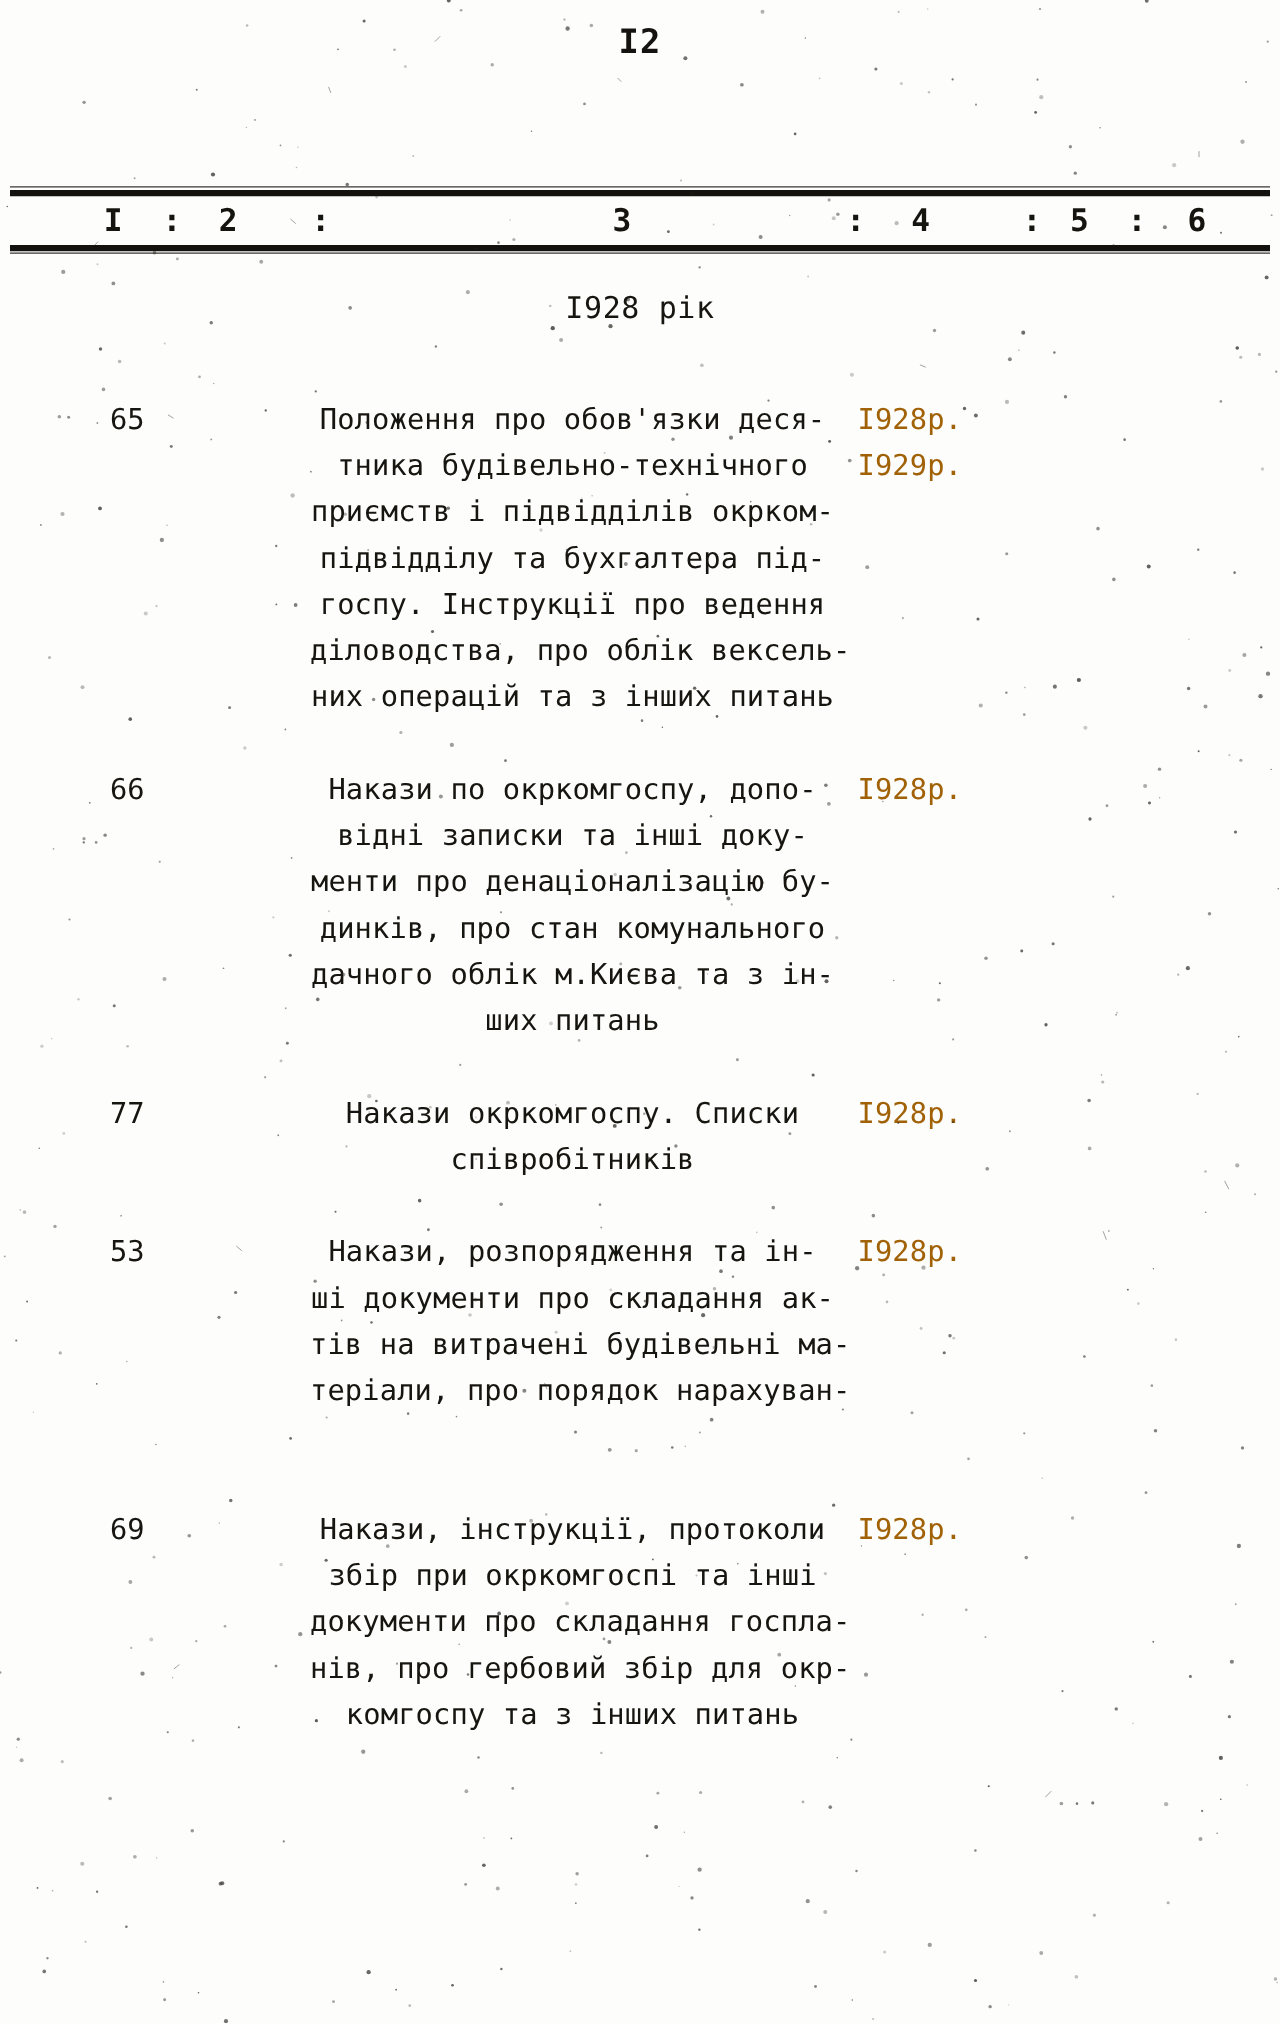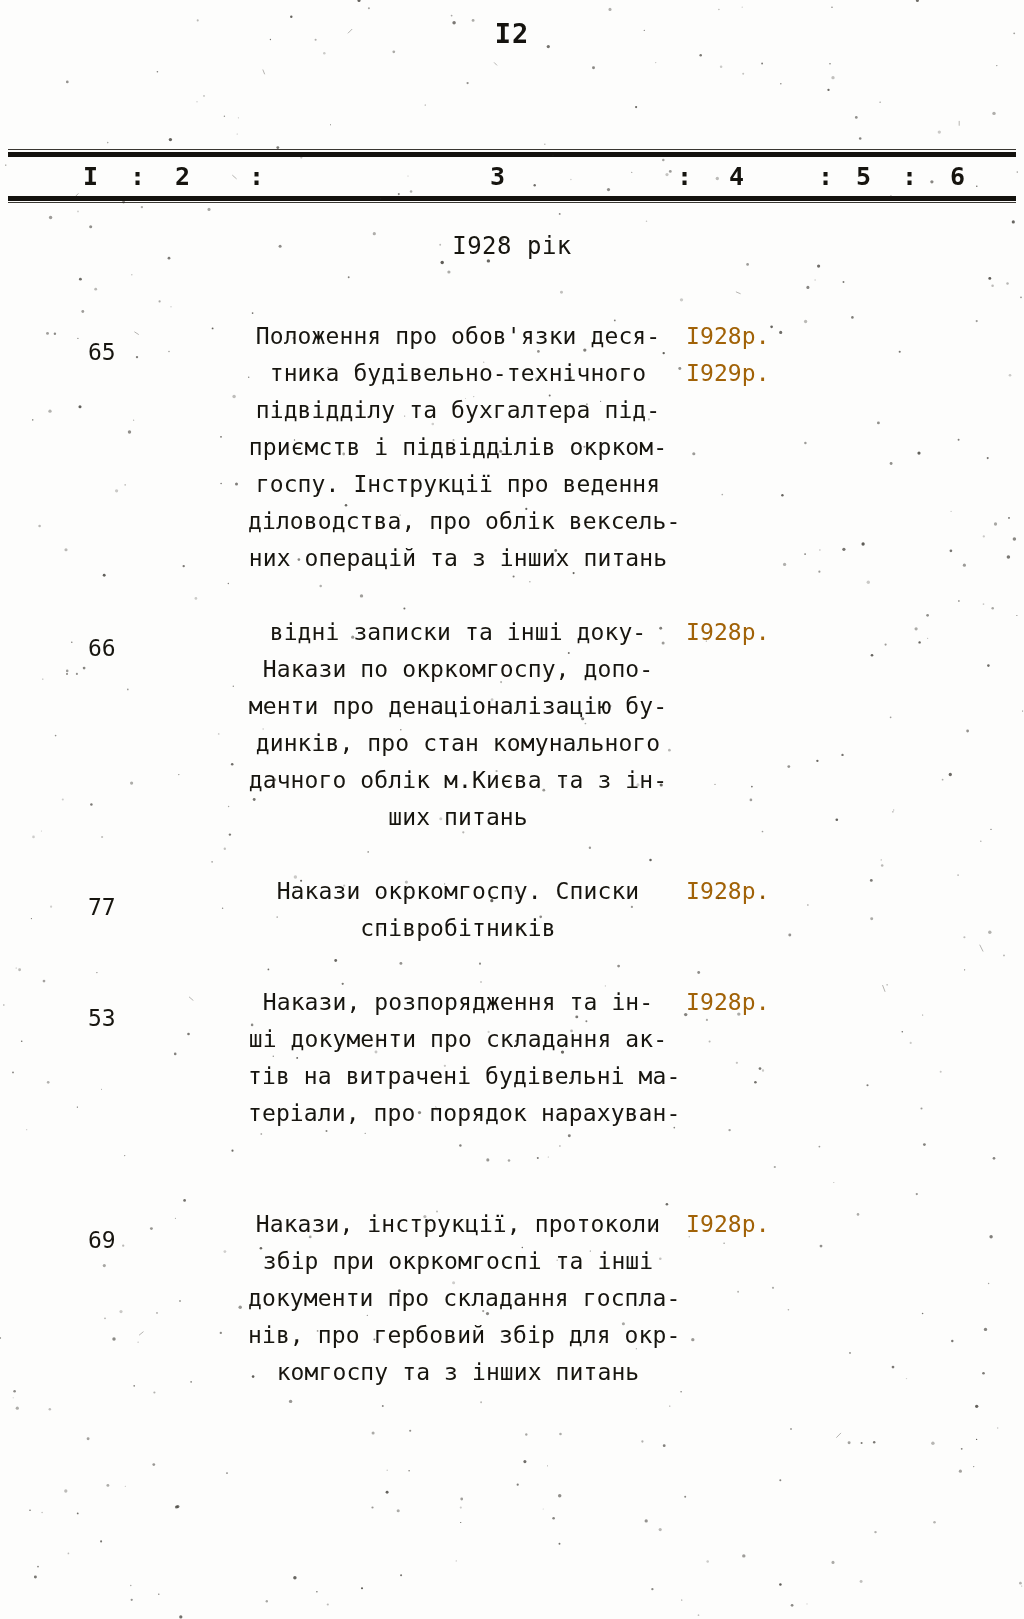--- a/index.html
+++ b/index.html
@@ -100,21 +100,20 @@
     width: 1024px;
   }
   .entry-num {
     position: absolute;
     left: 88px;
     width: 70px;
     text-align: left;
     font-size: 23px;
     line-height: 37px;
     color: #17150f;
-    margin-top: 16px;
   }
   .entry-body {
     position: absolute;
     left: 248px;
     width: 420px;
     text-align: center;
   }
   .entry-line {
     font-size: 23px;
     line-height: 37px;
@@ -162,36 +161,36 @@
     </div>
 
   <div class="year-heading">I928 рік</div>
 
   <div class="entries" id="entries">
       <div class="entry" style="top: 318px;">
         <div class="entry-num">65</div>
         <div class="entry-body">
           <div class="entry-line">Положення про обов'язки деся-</div>
           <div class="entry-line">тника будівельно-технічного</div>
+          <div class="entry-line">приємств і підвідділів окрком-</div>
           <div class="entry-line">підвідділу та бухгалтера під-</div>
-          <div class="entry-line">приємств і підвідділів окрком-</div>
           <div class="entry-line">госпу. Інструкції про ведення</div>
           <div class="entry-line">діловодства, про облік вексель-</div>
           <div class="entry-line">них операцій та з інших питань</div>
         </div>
         <div class="entry-dates">
           <div class="entry-date">I928р.</div>
           <div class="entry-date">I929р.</div>
         </div>
       </div>
       <div class="entry" style="top: 614px;">
         <div class="entry-num">66</div>
         <div class="entry-body">
+          <div class="entry-line">Накази по окркомгоспу, допо-</div>
           <div class="entry-line">відні записки та інші доку-</div>
-          <div class="entry-line">Накази по окркомгоспу, допо-</div>
           <div class="entry-line">менти про денаціоналізацію бу-</div>
           <div class="entry-line">динків, про стан комунального</div>
           <div class="entry-line">дачного облік м.Києва та з ін-</div>
           <div class="entry-line">ших питань</div>
         </div>
         <div class="entry-dates">
           <div class="entry-date">I928р.</div>
         </div>
       </div>
       <div class="entry" style="top: 873px;">

